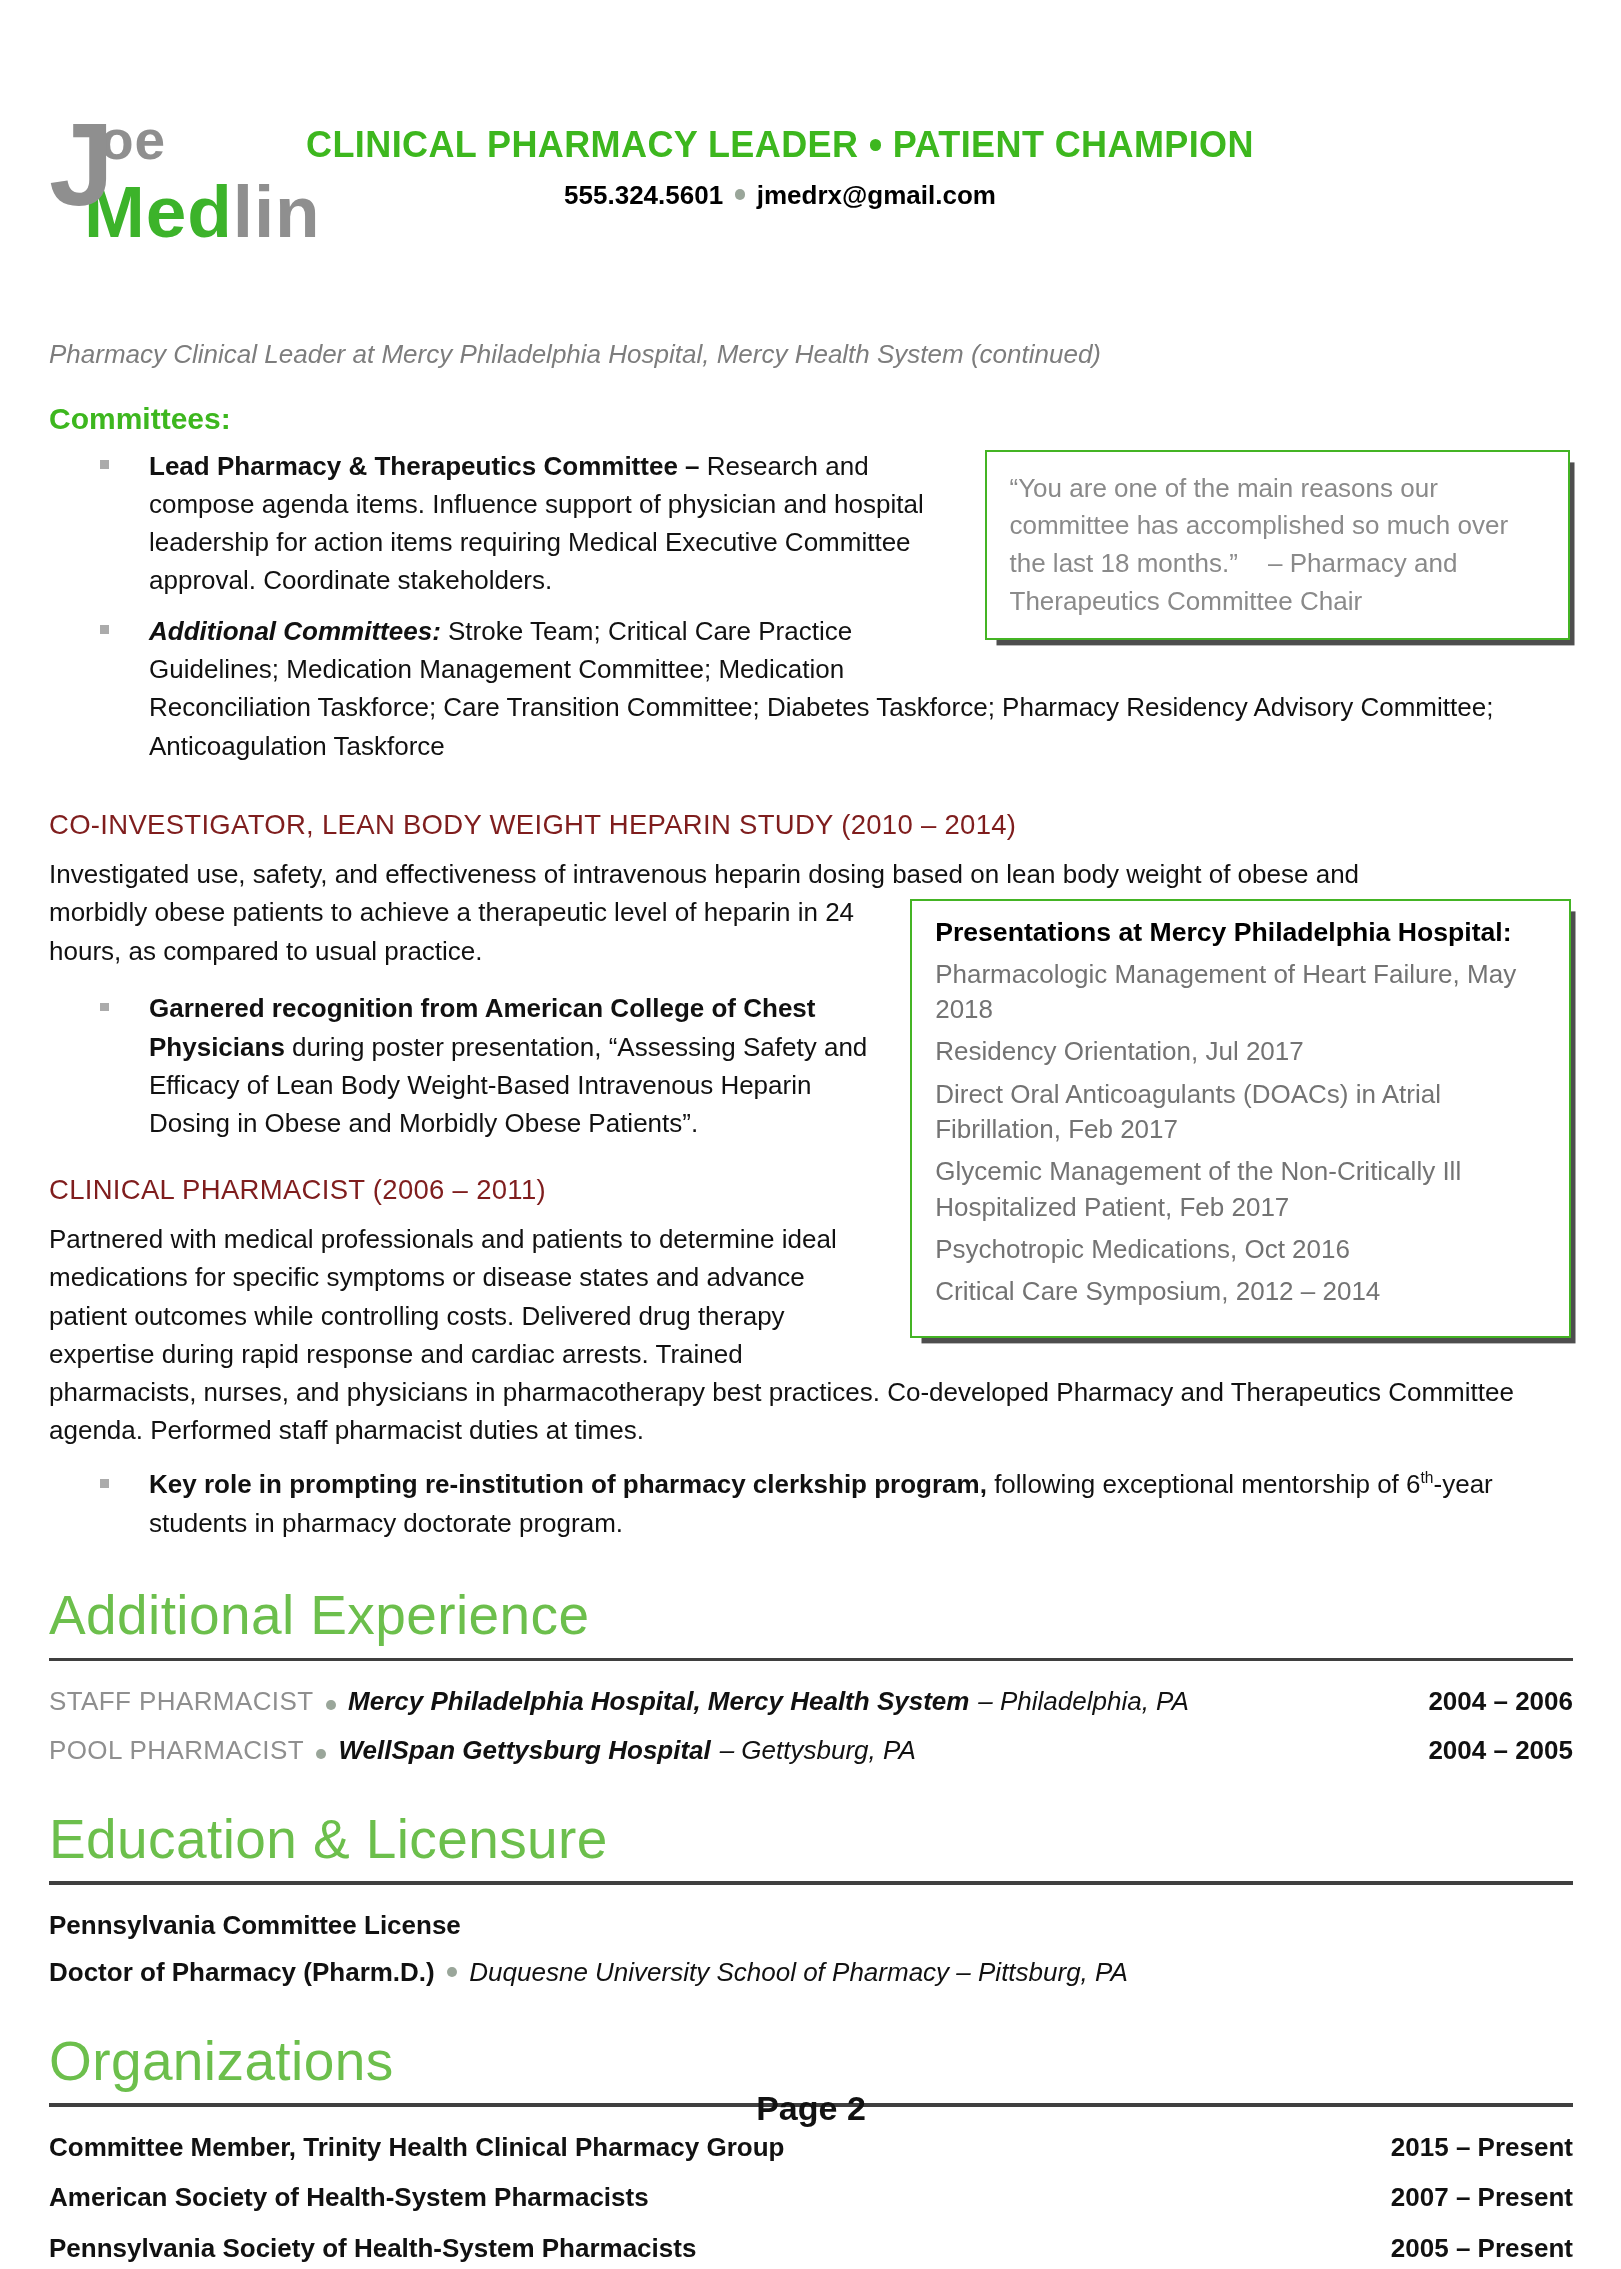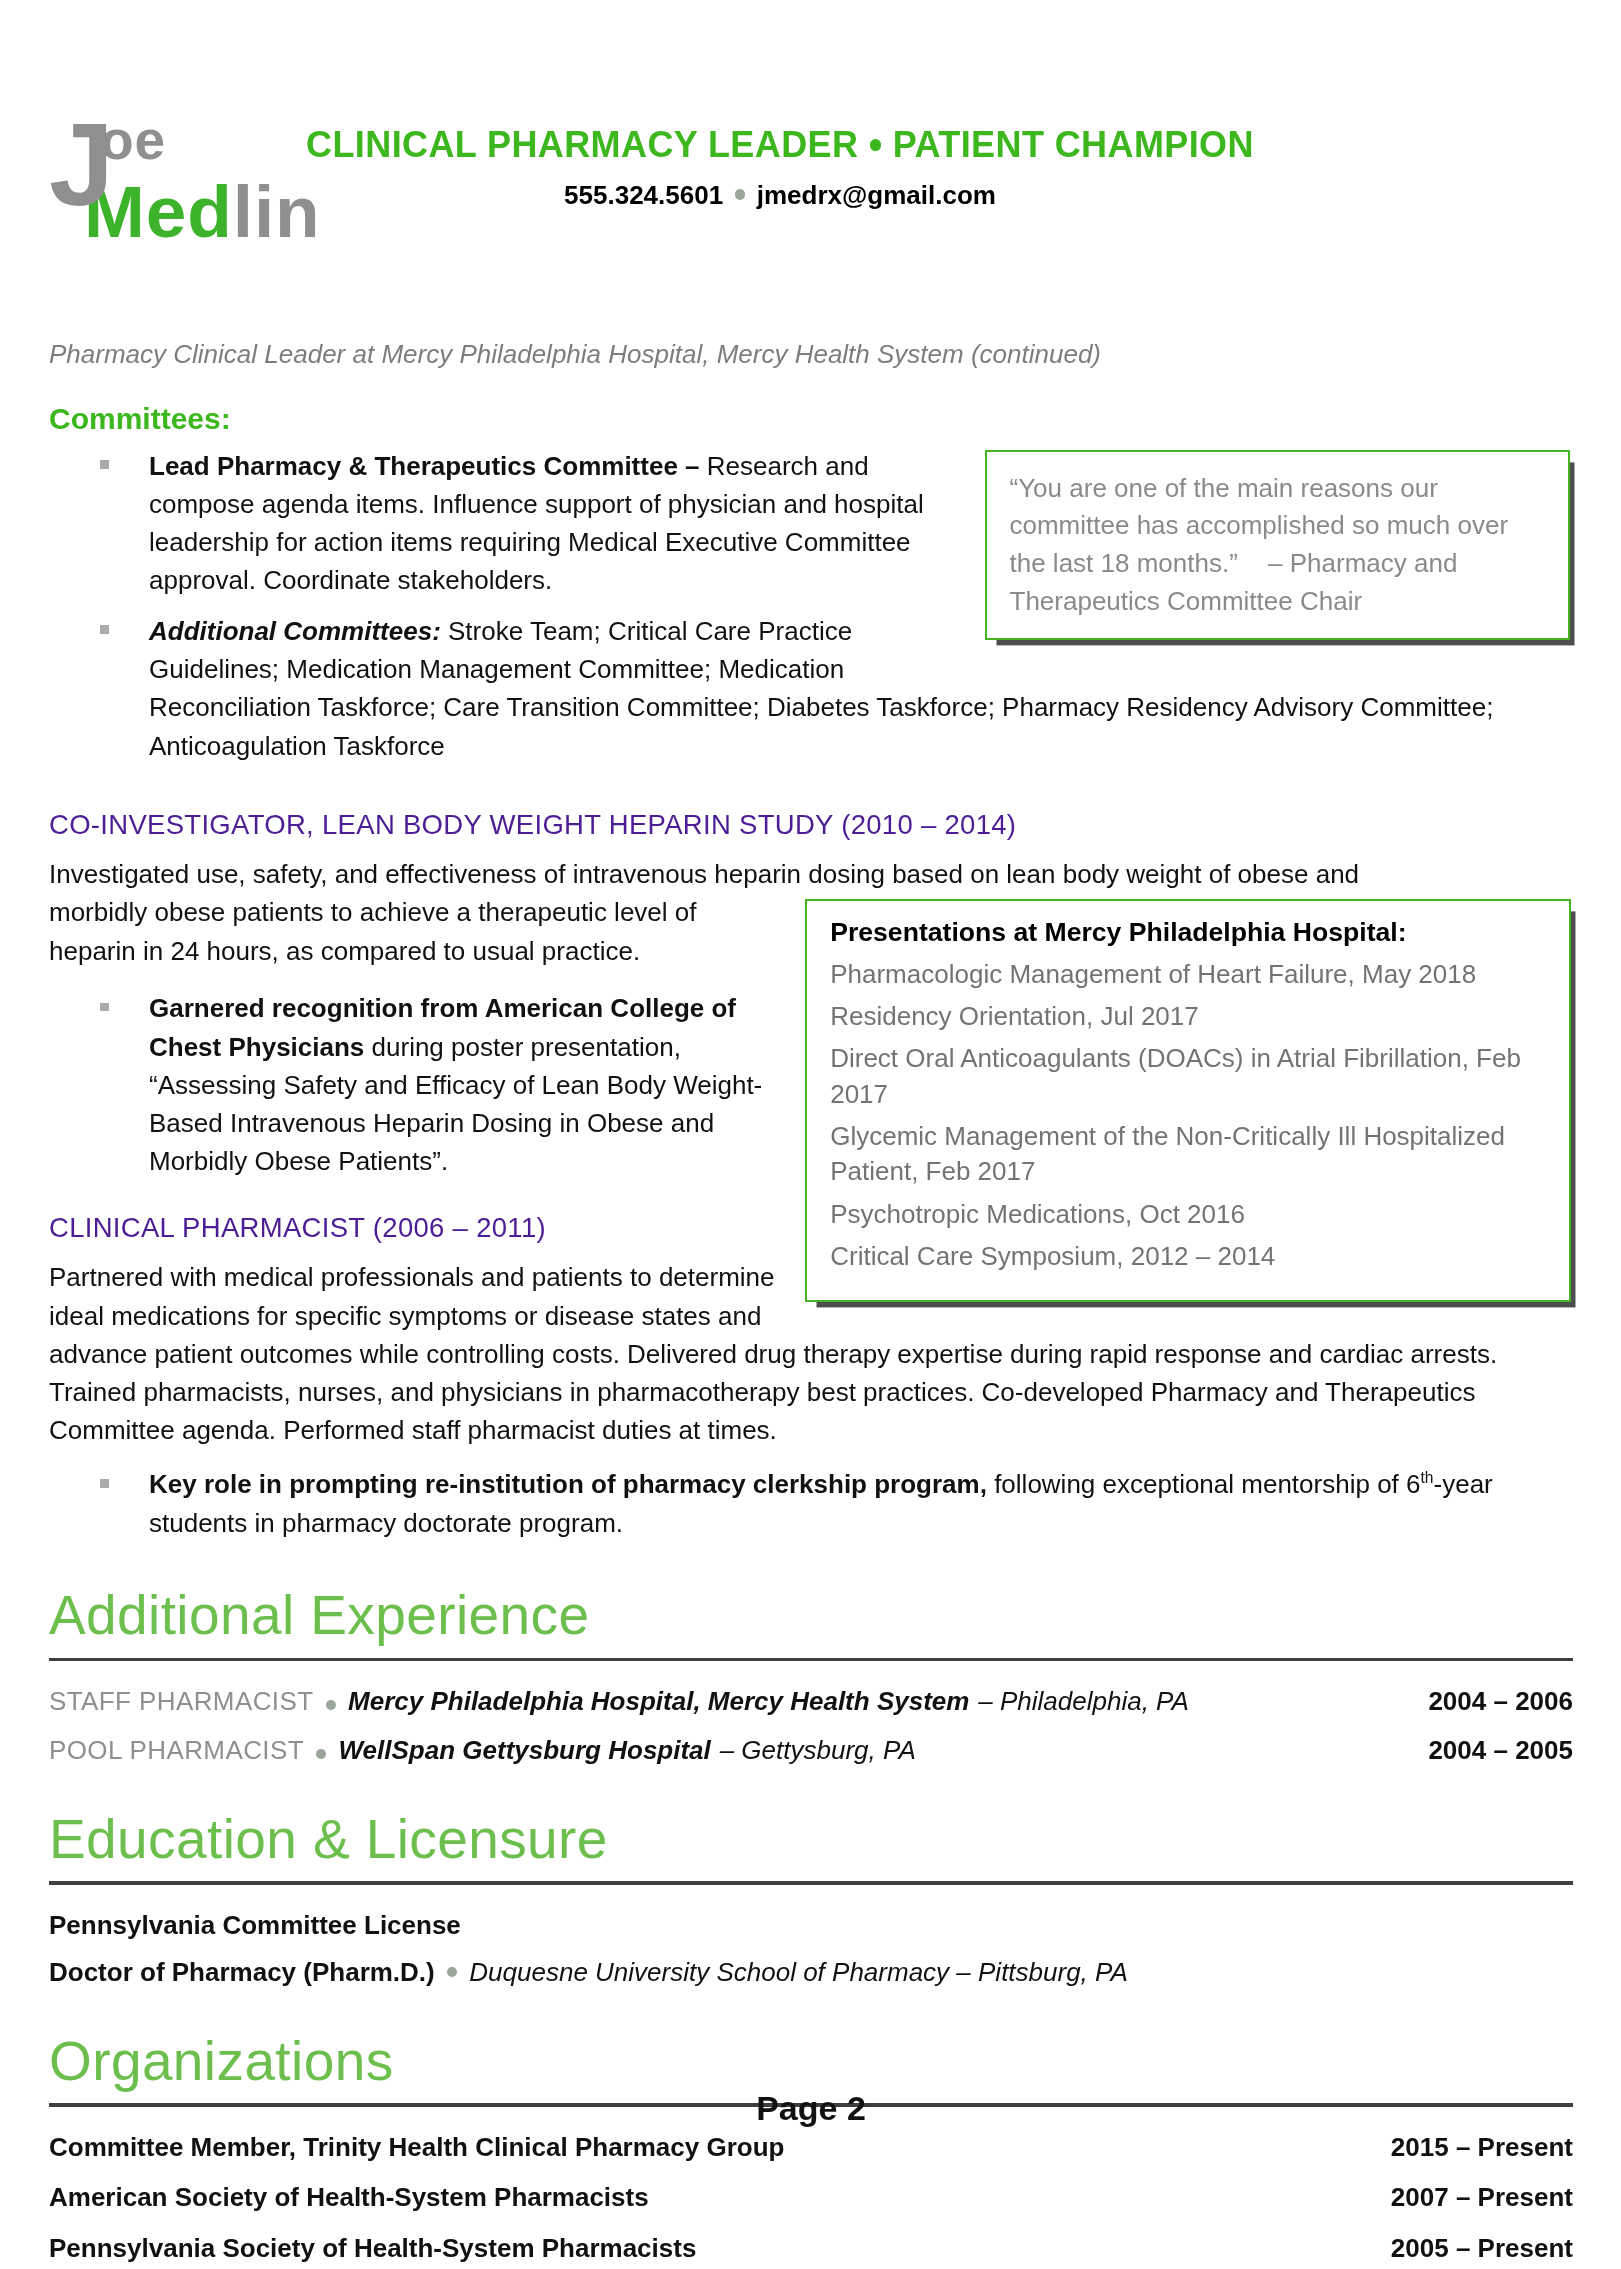--- a/index.html
+++ b/index.html
@@ -34,21 +34,21 @@
   .dot { display: inline-block; border-radius: 50%; vertical-align: middle; margin: 0 11.5px 4.4px 11.5px; }
   .dot-green { width: 11.5px; height: 11.5px; background: #3db71e; }
   .dot-gray { width: 10.6px; height: 10.6px; background: #9aa69a; }
   .dot-small { width: 9.8px; height: 9.8px; background: #9aa69a; margin: 0 12.4px 4.4px 12.4px; }
 
   
   .continued { margin: 44px 0 0; font-size: 26px; font-style: italic; color: #7d7d7d; }
 
   
   .green-label { margin: 32px 0 0; font-size: 30px; font-weight: bold; color: #3db71e; }
-  .gray-heading { margin: 32px 0 0; font-size: 27.5px; font-weight: normal; color: #4c1d95; letter-spacing: 0.3px; }
+  .gray-heading { margin: 32px 0 0; font-size: 27.5px; font-weight: normal; color: #7f1d1d; letter-spacing: 0.3px; }
   .para { margin: 14px 0 0; font-size: 26px; line-height: 1.47; }
   .b { font-weight: bold; }
   .bi { font-weight: bold; font-style: italic; }
 
   .bullets { list-style: none; margin: 10.6px 0 0 0; padding: 0; }
   .bullets li { position: relative; padding-left: 100px; margin: 0 0 12.4px 0; font-size: 26px; line-height: 1.47; }
   .sq { position: absolute; left: 51px; top: 13.3px; width: 8.9px; height: 8.9px; background: #ababab; }
 
   .float-wrap::after { content: ""; display: block; clear: both; }
 
@@ -56,21 +56,21 @@
   .gbox {
     float: right;
     background: #fff;
     border: 2.7px solid #44b424;
     box-shadow: 8px 8.9px 0 -3.5px #4e4e4e;
   }
   .quote-box { width: 585px; margin: 3.5px 3.5px 17.7px 30px; padding: 17.7px 23px; }
   .quote-text { margin: 0; font-size: 26px; line-height: 1.45; color: #8a8a8a; }
   .quote-attr { margin-left: 23px; }
 
-  .pres-box { width: 766px; margin: 5.3px 1.8px 10.6px 30px; padding: 16px 23px 19.5px 23px; }
+  .pres-box { width: 661px; margin: 5.3px 1.8px 10.6px 30px; padding: 16px 23px 19.5px 23px; }
   .pres-title { margin: 0 0 8.9px 0; font-size: 26.6px; font-weight: bold; color: #000; }
   .pres-item { margin: 0 0 6.2px 0; font-size: 26px; line-height: 1.38; color: #737373; }
 
   sup { font-size: 0.6em; vertical-align: super; }
 
   
   .green-heading { margin: 41px 0 10.6px 0; font-size: 55px; font-weight: normal; color: #6cbf4c; letter-spacing: 0.4px; }
   .rule { height: 3.5px; background: #3f3f3f; margin: 0 0 25px 0; }
 
   .exp-row { display: flex; align-items: baseline; font-size: 26px; margin: 0 0 17.7px 0; }

